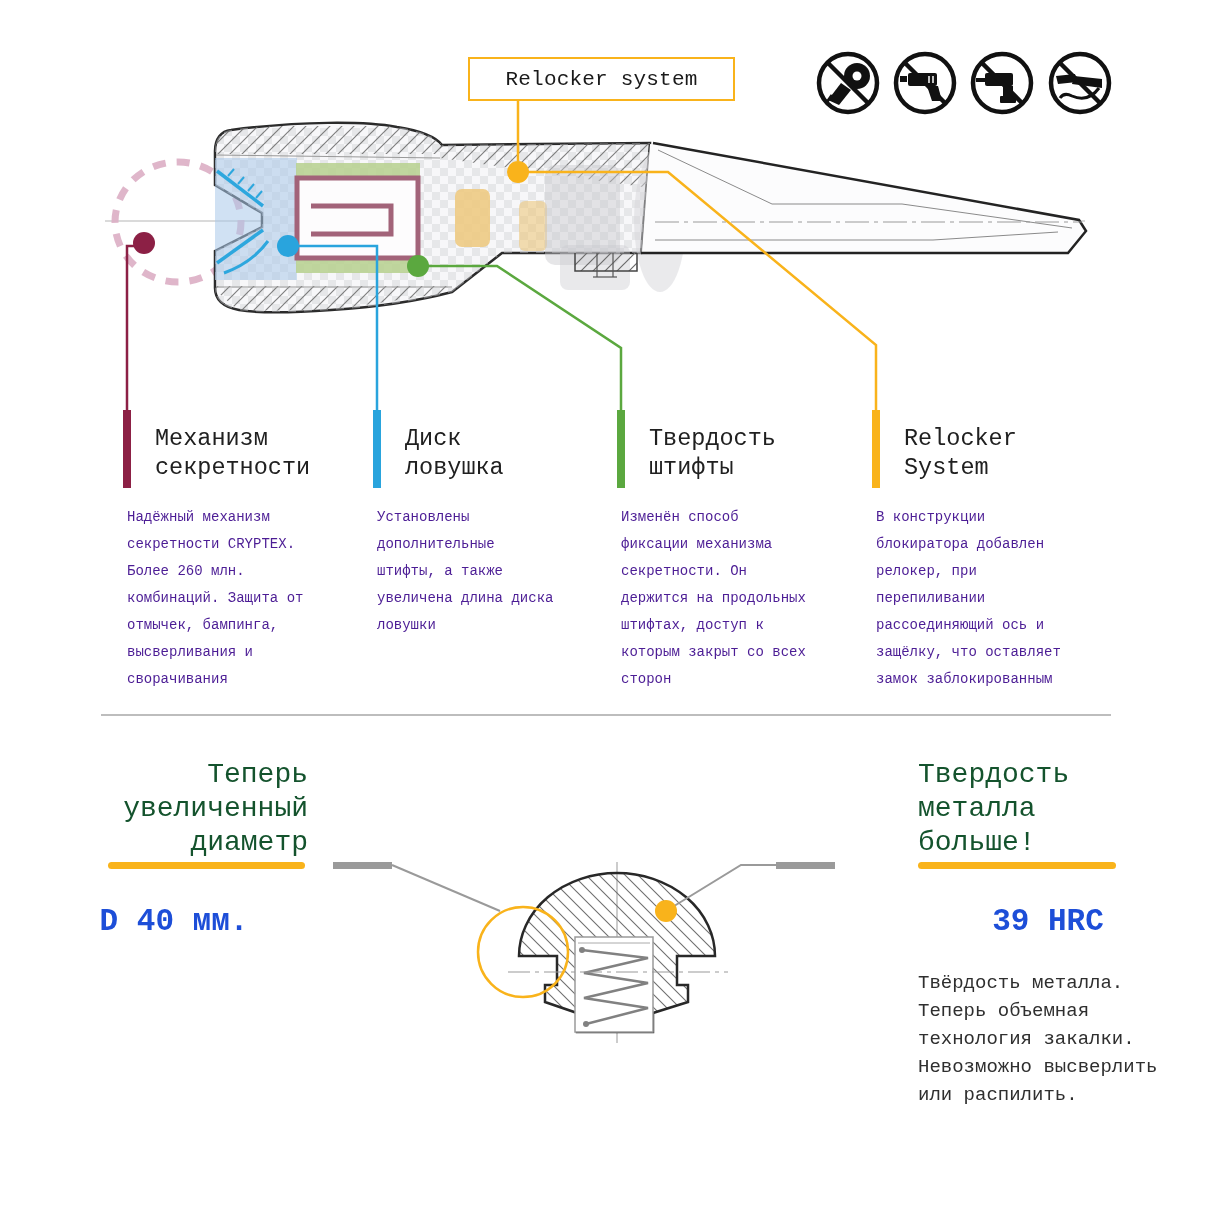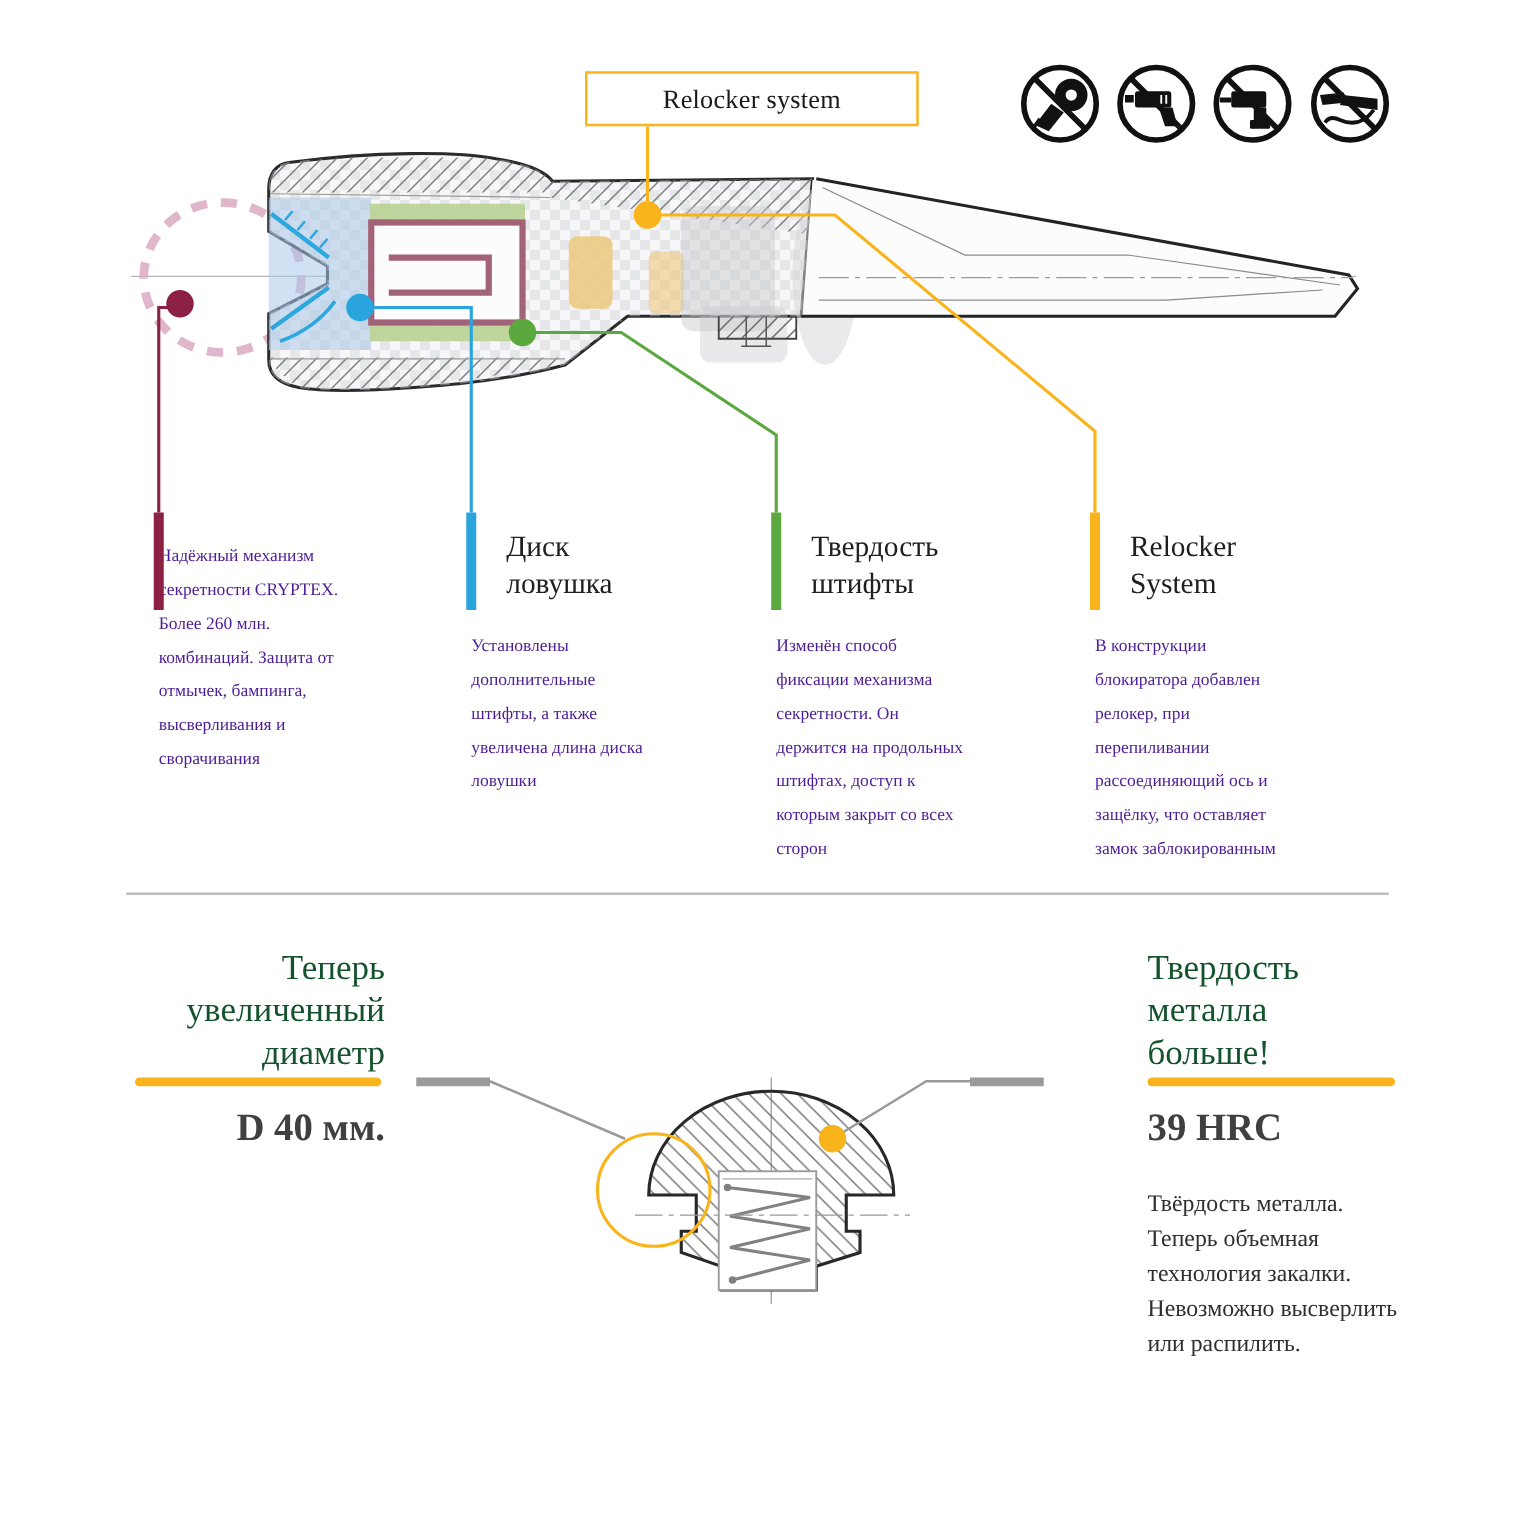--- a/index.html
+++ b/index.html
@@ -1,36 +1,36 @@
 <!DOCTYPE html>
 <html><head>
 <meta charset="utf-8">
 <style>
   html,body{margin:0;padding:0;background:#fff;}
   #stage{position:relative;width:1217px;height:1204px;background:#fff;overflow:hidden;
-         font-family:Liberation Serif, serif;}
+         font-family:Liberation Mono, monospace;}
   .pre{white-space:pre-line;}
   #top-svg{position:absolute;left:0;top:0;}
   #relocker-box{position:absolute;left:468px;top:57px;width:263px;height:40px;
     border:2px solid #f9b31b;background:#fff;display:flex;align-items:center;justify-content:center;
     font-size:21px;color:#1a1a1a;letter-spacing:.2px;}
   .callout{position:absolute;top:410px;width:242px;}
   .callout .bar{position:absolute;left:0;top:0;width:8px;height:78px;}
   .callout h3{margin:14px 0 0 32px;font-size:23.5px;line-height:29px;font-weight:400;color:#202020;}
   .callout p{margin:22px 0 0 4px;font-size:14px;line-height:27px;color:#4c1d95;font-weight:400;}
   #c1{left:123px;} #c2{left:373px;} #c3{left:617px;} #c4{left:872px;}
   #divider{position:absolute;left:101px;top:714px;width:1010px;height:2px;background:#bdbdbd;}
   .feature{position:absolute;top:750px;}
   #feat-left{left:40px;width:268px;text-align:right;}
   #feat-right{left:918px;width:260px;text-align:left;}
   .feature h2{margin:8px 0 0 0;font-size:28px;line-height:34px;font-weight:400;color:#14532d;}
   .feature .underline{height:7px;border-radius:4px;background:#f9b31b;margin-top:2px;}
   #feat-left .underline{width:197px;margin-left:auto;margin-right:3px;}
   #feat-right .underline{width:198px;}
-  .feature .bigvalue{margin-top:15px;font-size:31px;font-weight:700;color:#404040;}
+  .feature .bigvalue{margin-top:35px;font-size:31px;font-weight:700;color:#1d4ed8;text-align:center;}
   .feature p{margin:30px 0 0 0;font-size:19px;line-height:28px;color:#2f2f2f;}
   #bottom-svg{position:absolute;left:330px;top:840px;}
 </style>
 </head>
 <body>
 
 <div id="stage">
 
   <svg id="top-svg" width="1217" height="420" viewBox="0 0 1217 420">
     <defs>
@@ -143,20 +143,22 @@
       <line x1="-20" y1="-20" x2="20" y2="20" stroke="#111" stroke-width="4.5"></line>
     </g>
   </svg>
 
   <div id="relocker-box">
     <span class="pre">Relocker system</span>
   </div>
 
   <div class="callout" id="c1">
     <div class="bar" style="background:#8c2045"></div>
+    <h3 class="pre">Механизм
+секретности</h3>
     <p class="pre">Надёжный механизм
 секретности CRYPTEX.
 Более 260 млн.
 комбинаций. Защита от
 отмычек, бампинга,
 высверливания и
 сворачивания</p>
   </div>
   <div class="callout" id="c2">
     <div class="bar" style="background:#29a4dd"></div>

